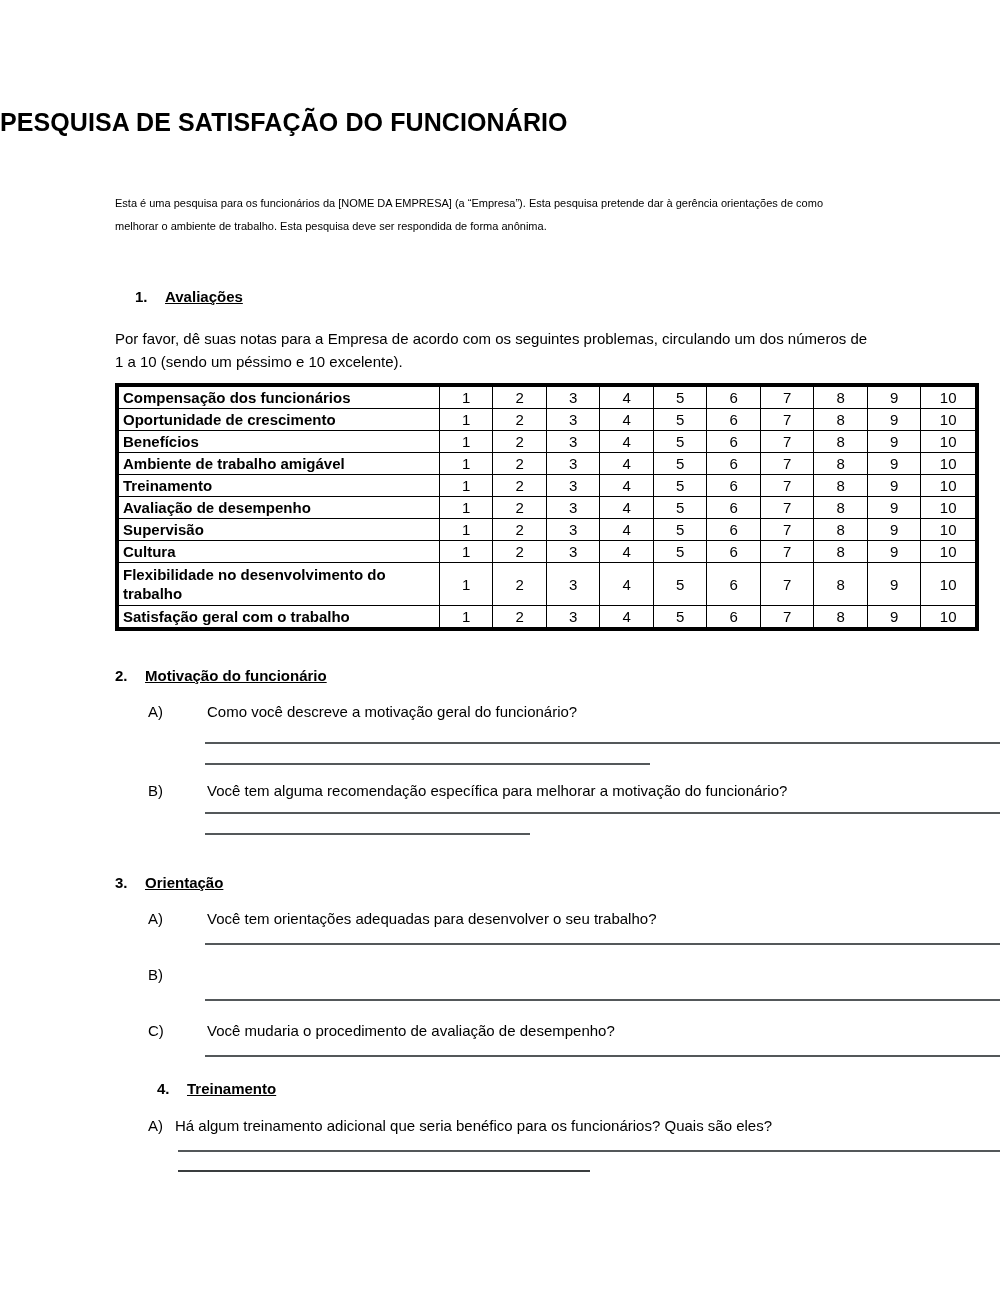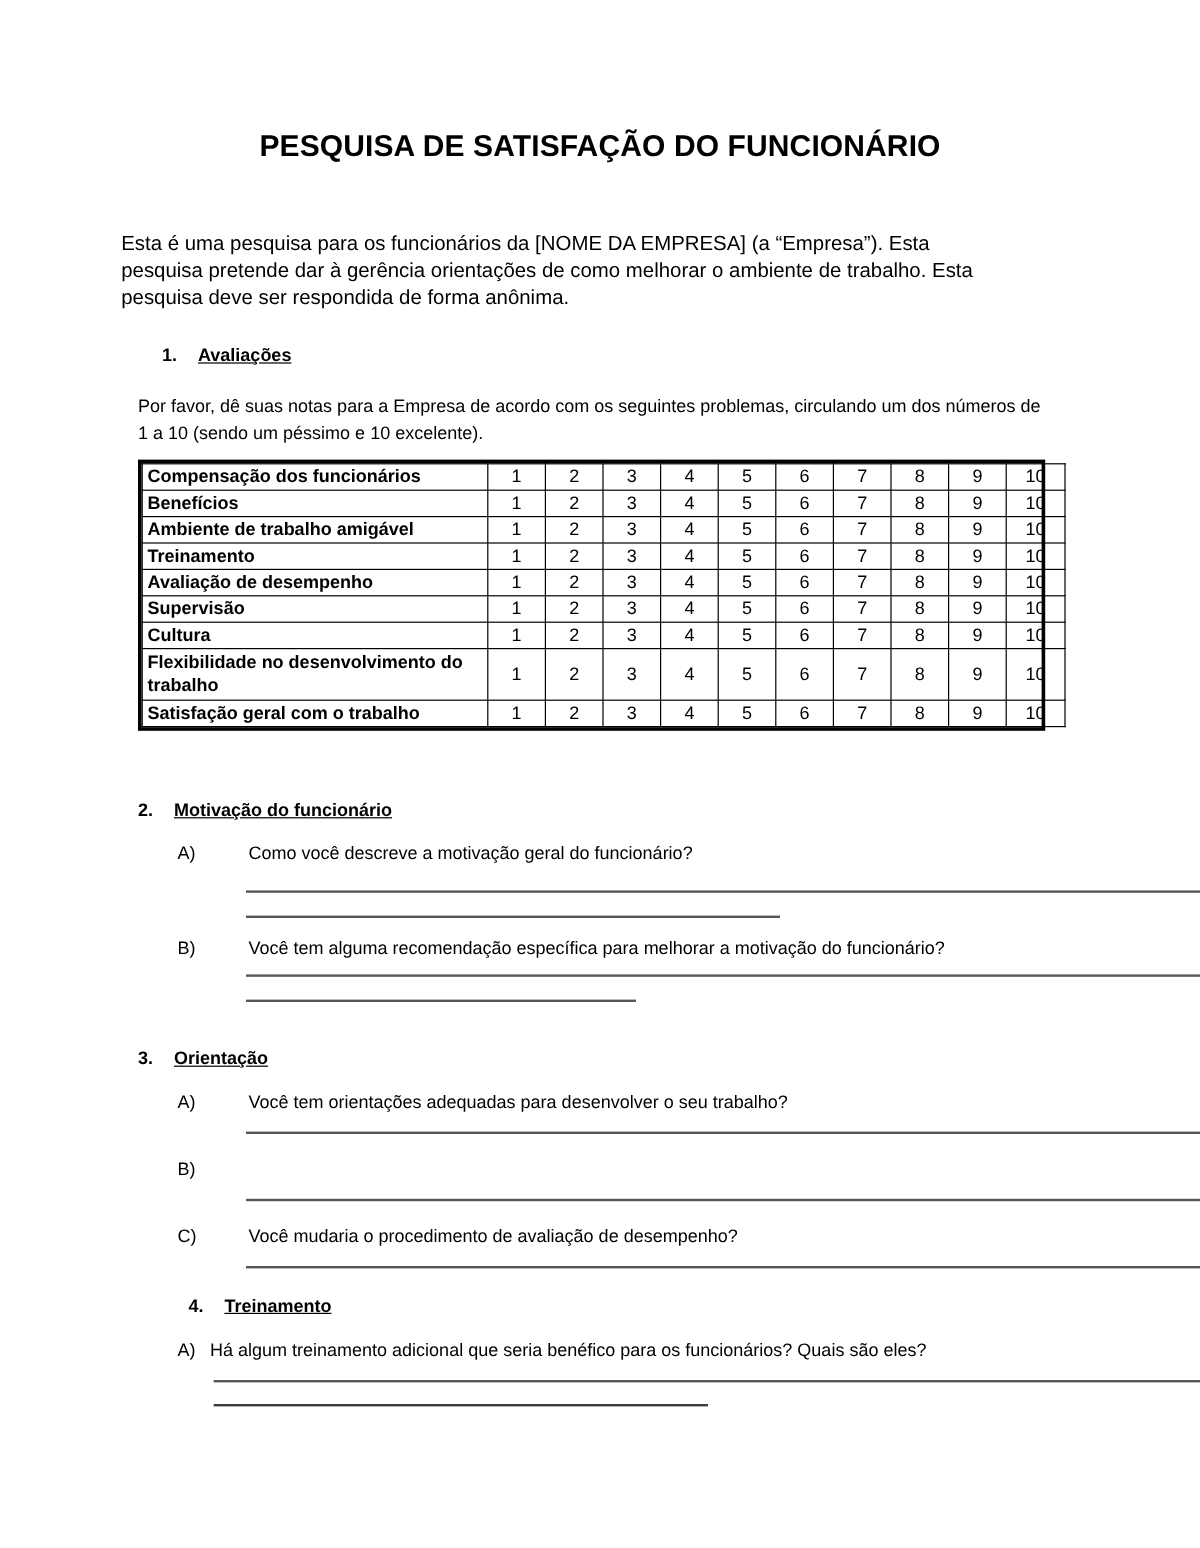--- a/index.html
+++ b/index.html
@@ -15,32 +15,32 @@
     font-family: "Liberation Sans", sans-serif;
     color: #000000;
     overflow: hidden;
   }
   
   .doc-title {
     position: absolute;
     left: 0;
     top: 108px;
     width: 1000px;
-    text-align: center;
+    text-align: left;
     font-size: 25px;
     font-weight: bold;
     letter-spacing: 0.1px;
   }
   
   .intro {
     position: absolute;
-    left: 101px;
+    left: 115px;
     top: 192px;
     width: 745px;
-    font-size: 17px;
+    font-size: 11px;
     line-height: 22.5px;
     text-align: left;
   }
   
   .section-head {
     position: absolute;
     left: 115px;
     font-size: 15px;
     font-weight: bold;
     white-space: nowrap;
@@ -59,21 +59,21 @@
     top: 328px;
     width: 760px;
     font-size: 15px;
     line-height: 22.5px;
   }
   
   .ratings-wrap {
     position: absolute;
     left: 115px;
     top: 383px;
-    width: 756px;
+    width: 864px;
     border: 3px solid #000;
     box-sizing: border-box;
   }
   table.ratings {
     border-collapse: collapse;
     width: 100%;
     table-layout: fixed;
   }
   table.ratings td {
     border: 1px solid #000;
@@ -153,20 +153,33 @@
           <td class="num">3</td>
           <td class="num">4</td>
           <td class="num">5</td>
           <td class="num">6</td>
           <td class="num">7</td>
           <td class="num">8</td>
           <td class="num">9</td>
           <td class="num">10</td>
         </tr>
         <tr>
+          <td class="label">Oportunidade de crescimento</td>
+          <td class="num">1</td>
+          <td class="num">2</td>
+          <td class="num">3</td>
+          <td class="num">4</td>
+          <td class="num">5</td>
+          <td class="num">6</td>
+          <td class="num">7</td>
+          <td class="num">8</td>
+          <td class="num">9</td>
+          <td class="num">10</td>
+        </tr>
+        <tr>
           <td class="label">Benefícios</td>
           <td class="num">1</td>
           <td class="num">2</td>
           <td class="num">3</td>
           <td class="num">4</td>
           <td class="num">5</td>
           <td class="num">6</td>
           <td class="num">7</td>
           <td class="num">8</td>
           <td class="num">9</td>

